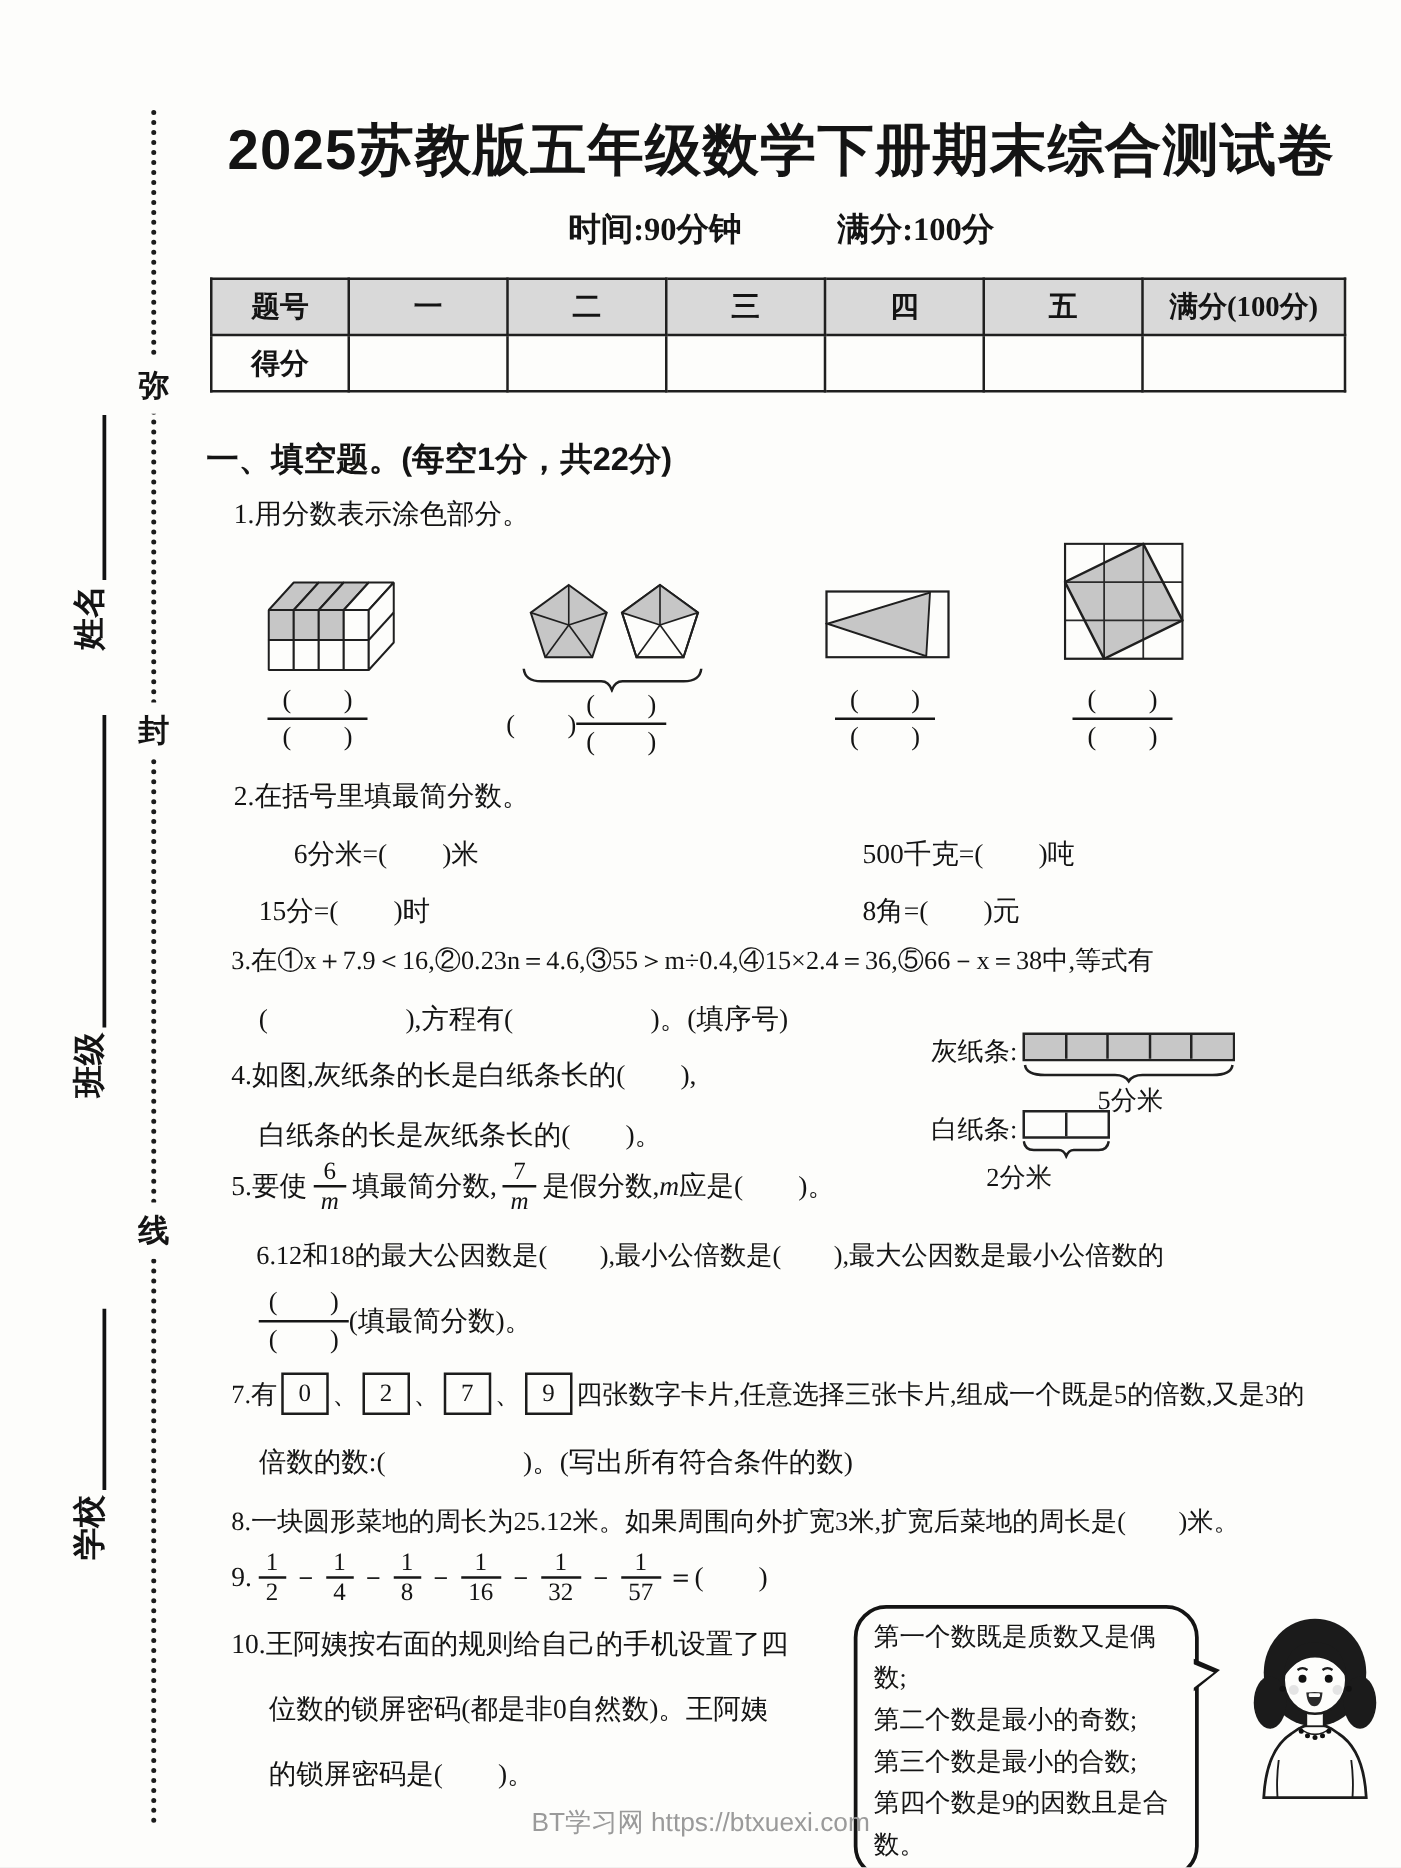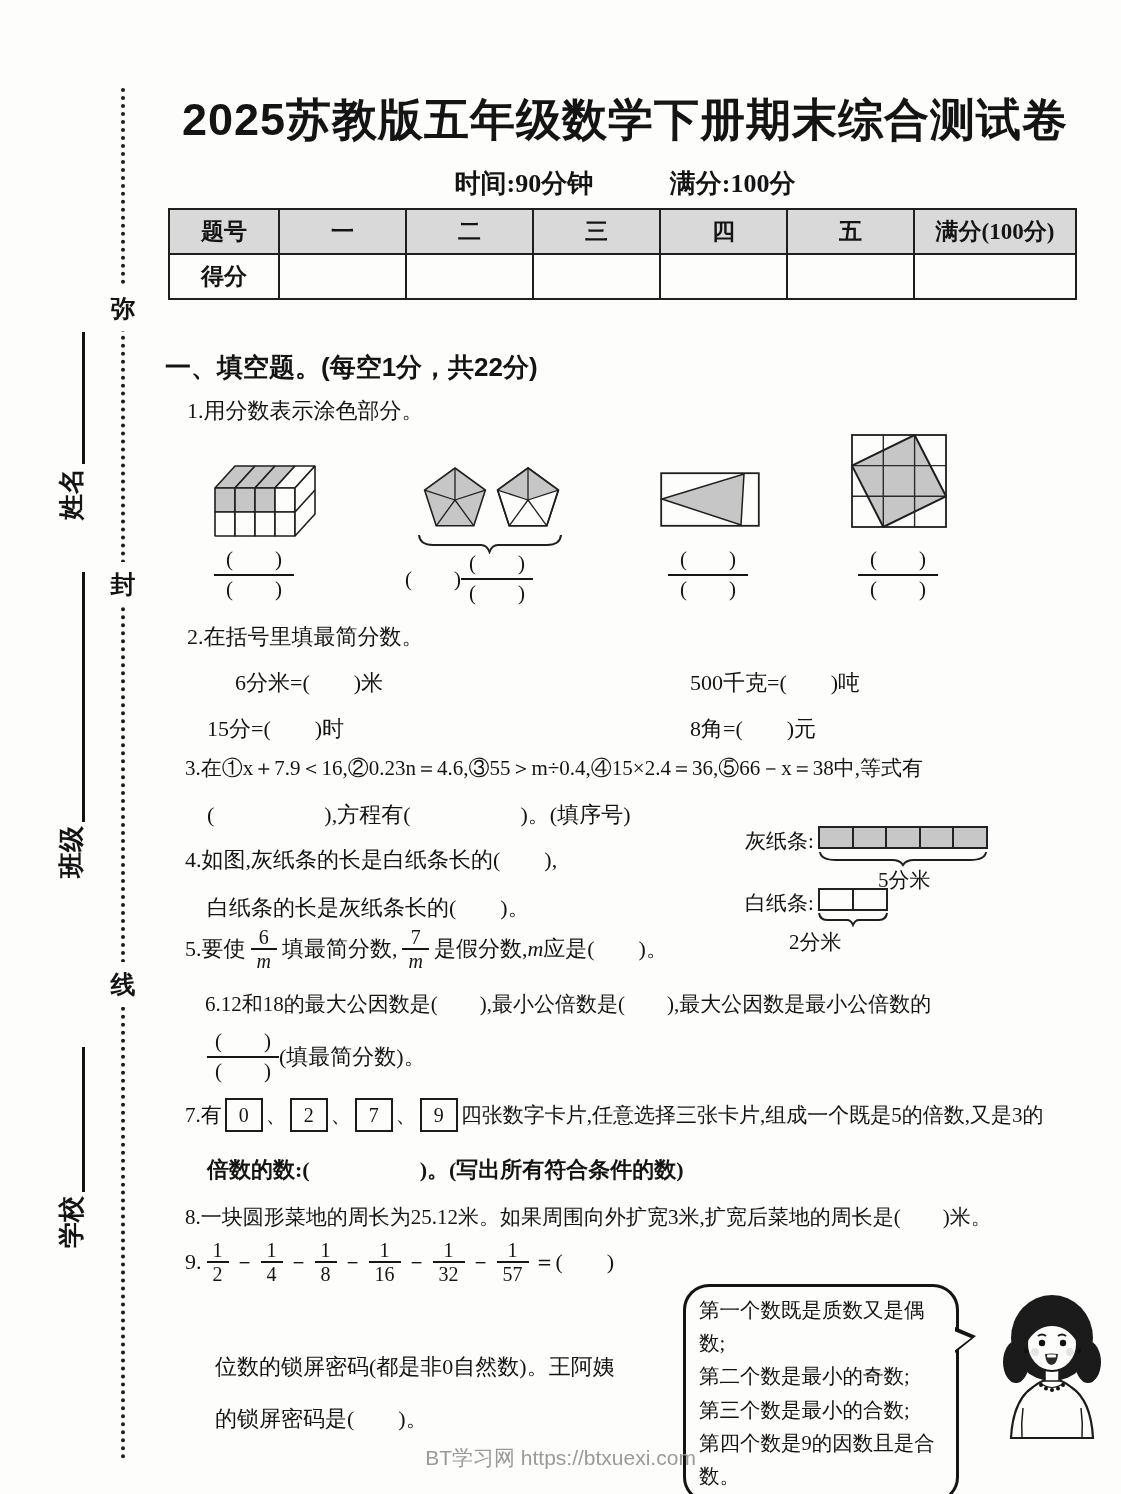--- a/index.html
+++ b/index.html
@@ -25,21 +25,21 @@
 
   
   .title { position:absolute; left:150px; top:90px; width:950px; text-align:center;
     font-size:45px; font-weight:900; letter-spacing:1px;
     font-family:"Liberation Sans","DejaVu Sans",sans-serif; }
   .meta { position:absolute; left:150px; top:166px; width:950px; text-align:center;
     font-size:26px; font-weight:700; }
   .meta .gap { margin-left:70px; }
 
   
-  .score-table { position:absolute; left:168px; top:208px; border-collapse:collapse;
+  .score-table { position:absolute; left:168px; top:222px; border-collapse:collapse;
     font-size:23px; }
   .score-table td { border:2.5px solid #1f1f1f; text-align:center; height:43px;
     padding:0; font-weight:700; }
   .score-table .sthead td { background:#d9d9d9; }
 
   
   .sec { font-size:26px; font-weight:700;
     font-family:"Liberation Sans","DejaVu Sans",sans-serif; }
   .qtext { font-size:22px; }
   .small { font-size:21px; }
@@ -314,21 +314,21 @@
     <span>7.有</span>
     <span class="card">0</span>
     <span>、</span>
     <span class="card">2</span>
     <span>、</span>
     <span class="card">7</span>
     <span>、</span>
     <span class="card">9</span>
     <span>四张数字卡片,任意选择三张卡片,组成一个既是5的倍数,又是3的</span>
   </div>
-  <div class="abs qtext" style="left:207px; top:1155px;font-weight:bold;">倍数的数:(　　　　　)。(写出所有符合条件的数)</div>
+  <div class="abs qtext" style="left:207px; top:1155px;">倍数的数:(　　　　　)。(写出所有符合条件的数)</div>
 
   <div class="abs small" style="left:185px; top:1203px;">8.一块圆形菜地的周长为25.12米。如果周围向外扩宽3米,扩宽后菜地的周长是(　　)米。</div>
 
   <div class="abs flexrow" style="left:185px; top:1232px; height:60px;">
     <span>9.</span>
     <span class="frac">
       <span class="fn">1</span>
       <span class="fd">2</span>
     </span>
     <span>－</span>
@@ -352,20 +352,21 @@
       <span class="fd">32</span>
     </span>
     <span>－</span>
     <span class="frac">
       <span class="fn">1</span>
       <span class="fd">57</span>
     </span>
     <span>＝(　　)</span>
   </div>
 
+  <div class="abs qtext" style="left:185px; top:1300px;">10.王阿姨按右面的规则给自己的手机设置了四</div>
   <div class="abs qtext" style="left:215px; top:1352px;">位数的锁屏密码(都是非0自然数)。王阿姨</div>
   <div class="abs qtext" style="left:215px; top:1404px;">的锁屏密码是(　　)。</div>
 
   <div class="bubble">
     <div>第一个数既是质数又是偶数;</div>
     <div>第二个数是最小的奇数;</div>
     <div>第三个数是最小的合数;</div>
     <div>第四个数是9的因数且是合数。</div>
     <div class="tail-out"></div>
     <div class="tail-in"></div>

